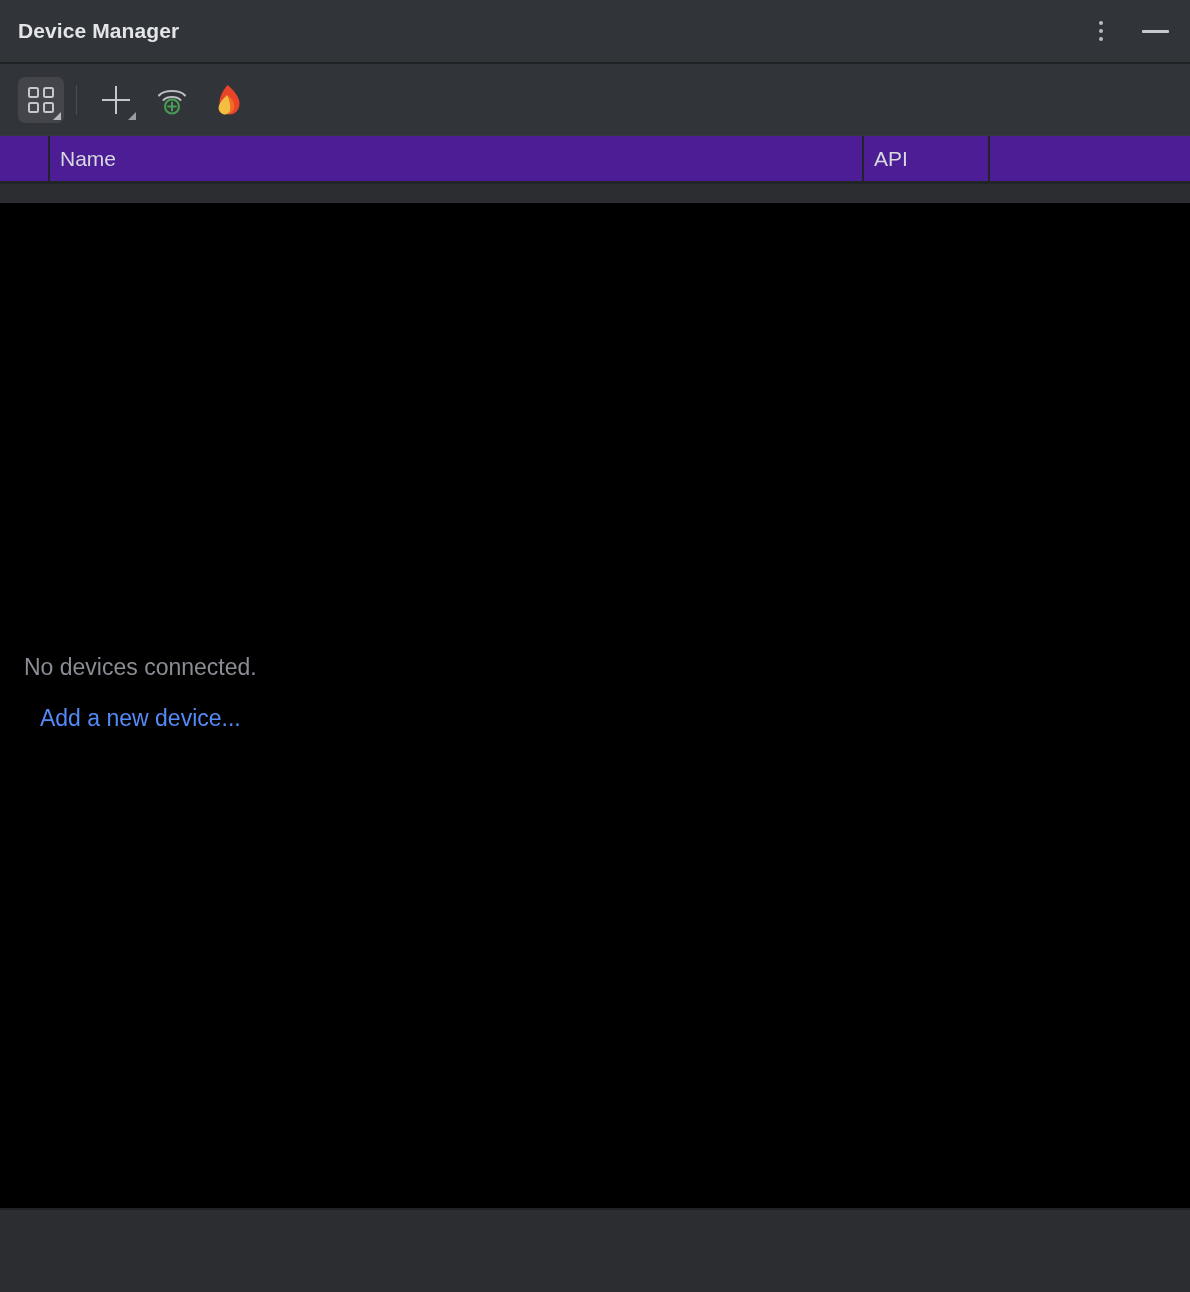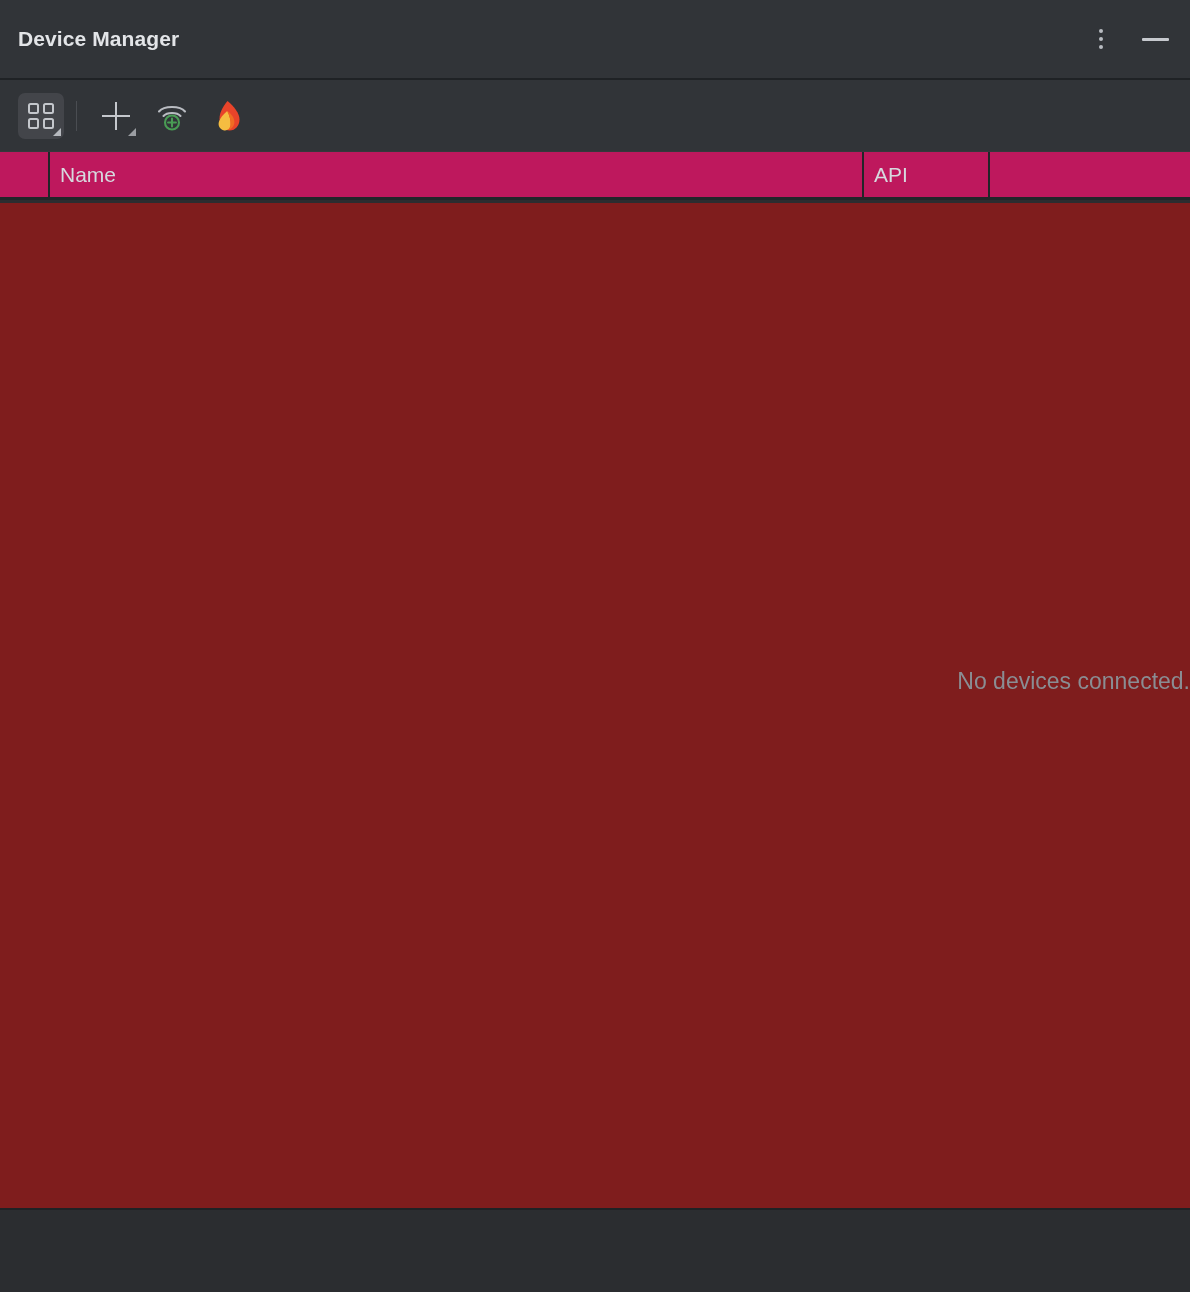--- a/index.html
+++ b/index.html
@@ -12,21 +12,21 @@
     width: 1190px;
     height: 1292px;
     font-family: "Liberation Sans", sans-serif;
     color: #dfe1e5;
     overflow: hidden;
     position: relative;
   }
 
   
   .titlebar {
-    height: 80px;
+    height: 64px;
     background: #313438;
     display: flex;
     align-items: center;
     padding: 0 18px 0 18px;
     border-bottom: 2px solid #1f2225;
   }
   .titlebar-title {
     font-size: 21px;
     font-weight: bold;
     color: #e3e5e8;
@@ -149,21 +149,21 @@
     width: 28px; height: 2.4px;
   }
   .plus-icon::after {
     top: 0; left: 13px;
     height: 28px; width: 2.4px;
   }
 
   
   .table-header {
     height: 48px;
-    background: #be185d;
+    background: #4c1d95;
     display: flex;
     align-items: stretch;
     border-bottom: 3px solid #222528;
     position: relative;
   }
   .th {
     display: flex;
     align-items: center;
     font-size: 21px;
     color: #d6d9de;
@@ -181,25 +181,26 @@
   .col-type   { width: 152px; flex: 0 0 152px; }
   .col-last   { flex: 1 1 auto; }
 
   
   .content {
     position: absolute;
     left: 0;
     right: 0;
     top: 203px;
     bottom: 84px;
-    background: #7f1d1d;
+    background: #000000;
     display: flex;
     flex-direction: column;
-    align-items: flex-end;
+    align-items: flex-start;
     justify-content: center;
+    padding-left: 24px;
   }
   .empty-wrap {
     margin-top: -25px;
     text-align: center;
   }
   .empty-msg {
     font-size: 23px;
     color: #8a8d93;
     margin-bottom: 24px;
   }
@@ -284,16 +285,17 @@
 <div class="table-header">
   <div class="th first col-spacer"></div>
   <div class="th col-name">Name</div>
   <div class="th col-api">API</div>
   <div class="th col-last"></div>
 </div>
 
 <div class="content">
   <div class="empty-wrap">
     <div class="empty-msg">No devices connected.</div>
+    <div class="empty-link">Add a new device...</div>
   </div>
 </div>
 
 <div class="footer"></div>
 
 </body></html>

